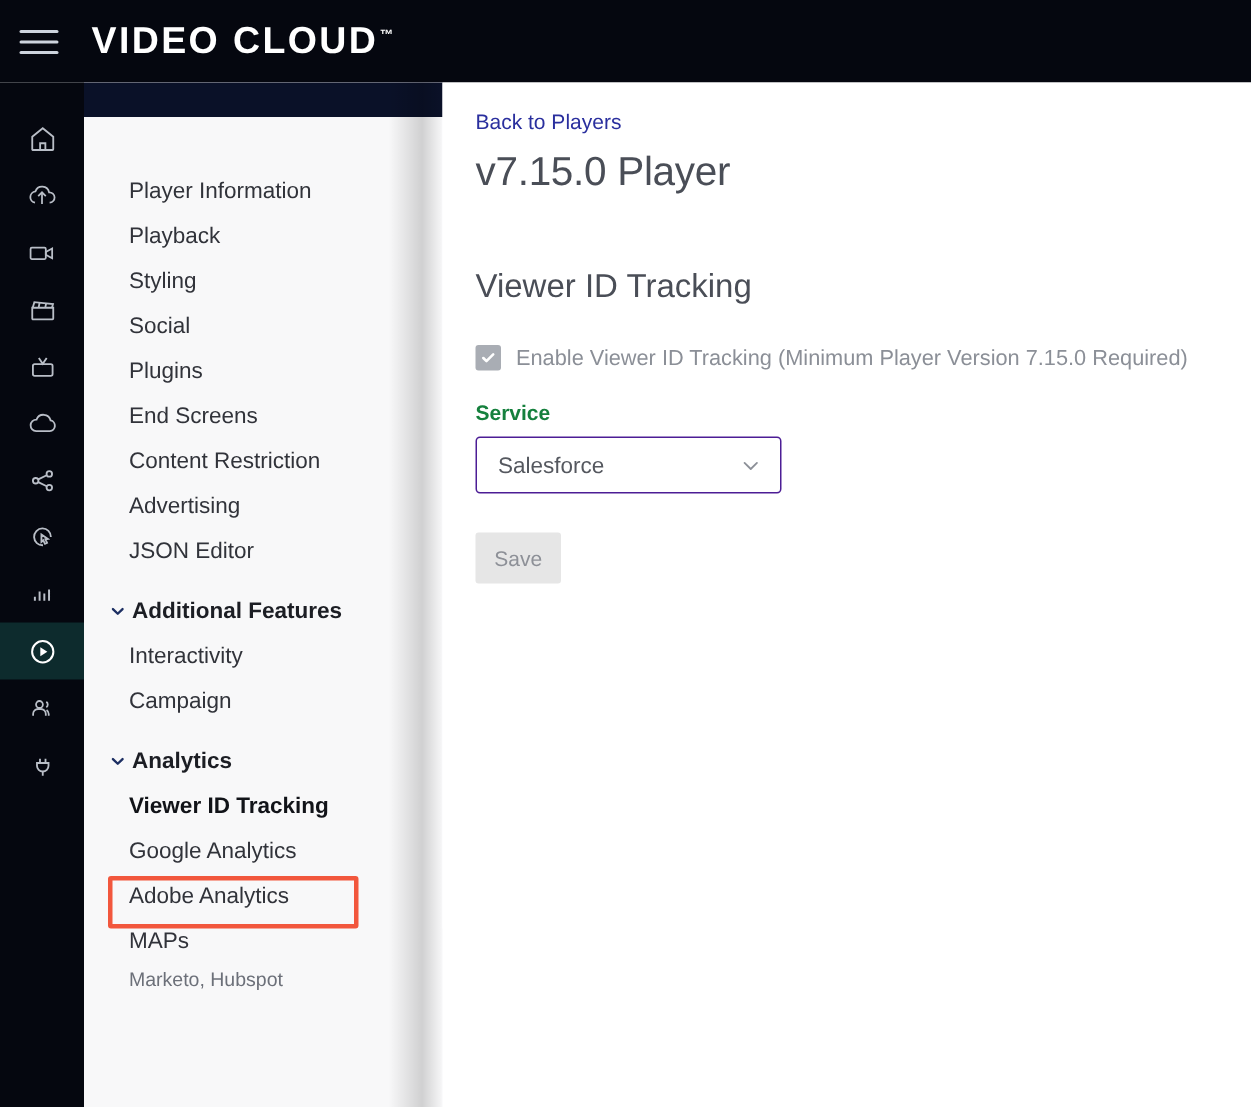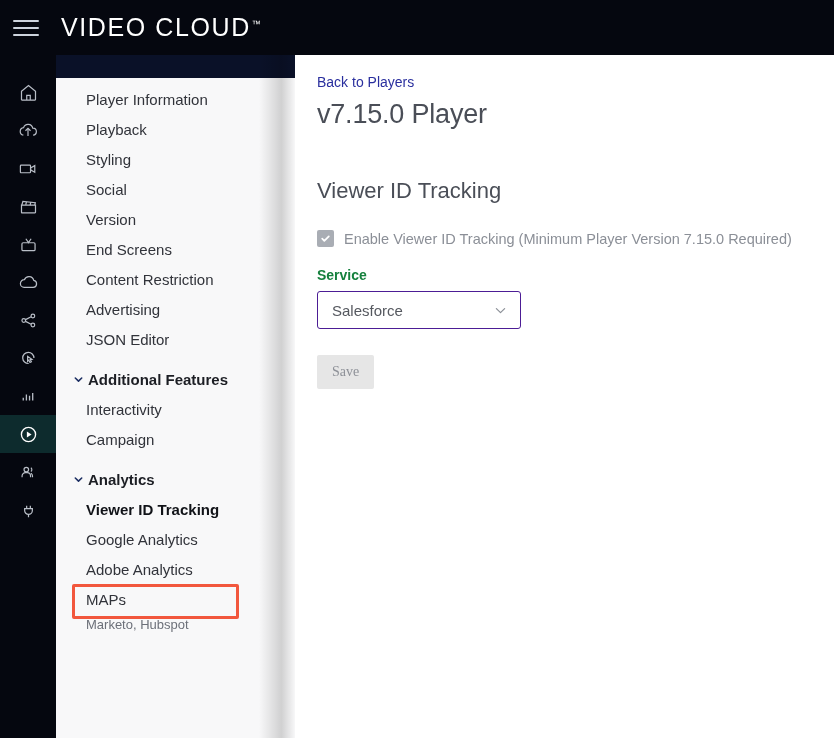--- a/index.html
+++ b/index.html
@@ -38,21 +38,21 @@
     height: 2px;
     width: 26px;
     background: #cdd3dd;
     border-radius: 1px;
   }
   .brand {
     margin-left: 22px;
     color: #ffffff;
     font-size: 25px;
     letter-spacing: 1.6px;
-    font-weight: 400;
+    font-weight: 700;
     font-family: "Liberation Sans", sans-serif;
     position: relative;
     white-space: nowrap;
   }
   .brand .tm {
     font-size: 9px;
     vertical-align: super;
     letter-spacing: 0;
     margin-left: 1px;
   }
@@ -80,21 +80,21 @@
     background: #f8f8f9;
   }
   .side-topband {
     position: absolute;
     left: 0; top: 0;
     width: 239px; height: 23px;
     background: #0a1128;
   }
   .side-scroll {
     position: absolute;
-    left: 0; top: 12px;
+    left: 0; top: 40px;
     width: 239px; height: 484px;
     padding-top: 17px;
   }
   .side-shadow {
     position: absolute;
     left: 259px; top: 55px;
     width: 36px; height: 683px;
     background: linear-gradient(to right, rgba(0,0,0,0.00) 0%, rgba(0,0,0,0.07) 28%, rgba(0,0,0,0.16) 62%, rgba(0,0,0,0.015) 97%, rgba(0,0,0,0) 100%);
     pointer-events: none;
   }
@@ -235,21 +235,21 @@
   .select .chev-down { display: flex; }
   .save-btn {
     margin-top: 26px;
     width: 57px;
     height: 34px;
     background: #e6e6e6;
     border: none;
     border-radius: 2px;
     color: #8d9097;
     font-size: 14px;
-    font-family: Liberation Serif, serif;
+    font-family: Liberation Sans, sans-serif;
     cursor: default;
     display: flex;
     align-items: center;
     justify-content: center;
   }
 </style>
 </head>
 <body>
 
 <div class="app">
@@ -392,21 +392,21 @@
       <div class="nav-item">
         <span>Playback</span>
       </div>
       <div class="nav-item">
         <span>Styling</span>
       </div>
       <div class="nav-item">
         <span>Social</span>
       </div>
       <div class="nav-item">
-        <span>Version</span>
+        <span>Plugins</span>
       </div>
       <div class="nav-item">
         <span>End Screens</span>
       </div>
       <div class="nav-item">
         <span>Content Restriction</span>
       </div>
       <div class="nav-item">
         <span>Advertising</span>
       </div>

